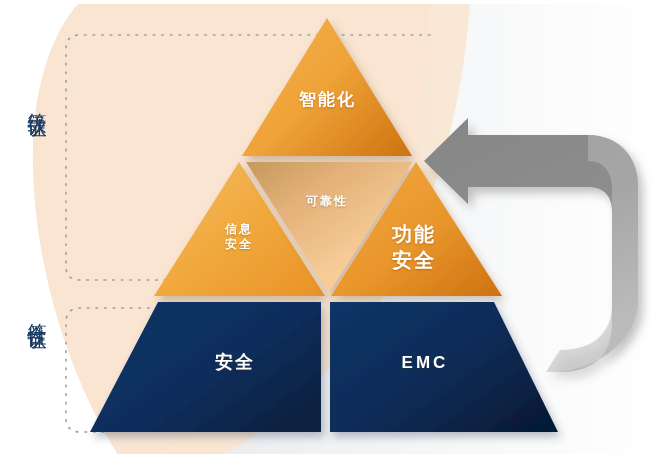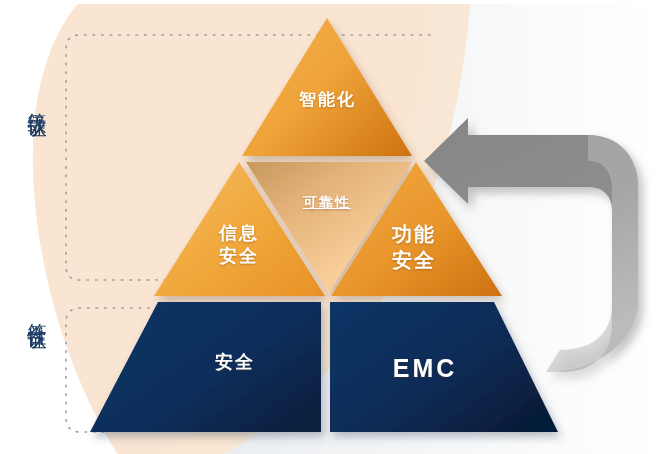--- a/index.html
+++ b/index.html
@@ -34,25 +34,25 @@
     color:#ffffff;
     font-weight:bold;
     text-align:center;
     white-space:pre-line;
     line-height:1.28;
     letter-spacing:2px;
     text-shadow:0 1px 2px rgba(90,50,10,.35);
     pointer-events:none;
   }
   #t-smart{left:270px;top:85px;width:115px;font-size:17px;}
-  #t-rel{left:277px;top:190px;width:100px;font-size:14px;text-decoration:underline;}
-  #t-info{left:200px;top:218px;width:78px;font-size:18px;}
+  #t-rel{left:277px;top:190px;width:100px;font-size:12px;}
+  #t-info{left:200px;top:218px;width:78px;font-size:12px;}
   #t-func{left:375px;top:218px;width:78px;font-size:20px;}
   #t-safe{left:180px;top:347px;width:110px;font-size:18px;}
-  #t-emc{left:370px;top:348px;width:110px;font-size:25px;letter-spacing:3px;}
+  #t-emc{left:370px;top:348px;width:110px;font-size:17px;letter-spacing:3px;}
 </style>
 </head>
 <body>
 
 <div id="stage">
 
   <svg width="660" height="454" viewBox="0 0 660 454">
     <defs>
       <linearGradient id="gPeach" x1="0" y1="0" x2="1" y2="0.25">
         <stop offset="0%" stop-color="#f9e5d2"></stop>

